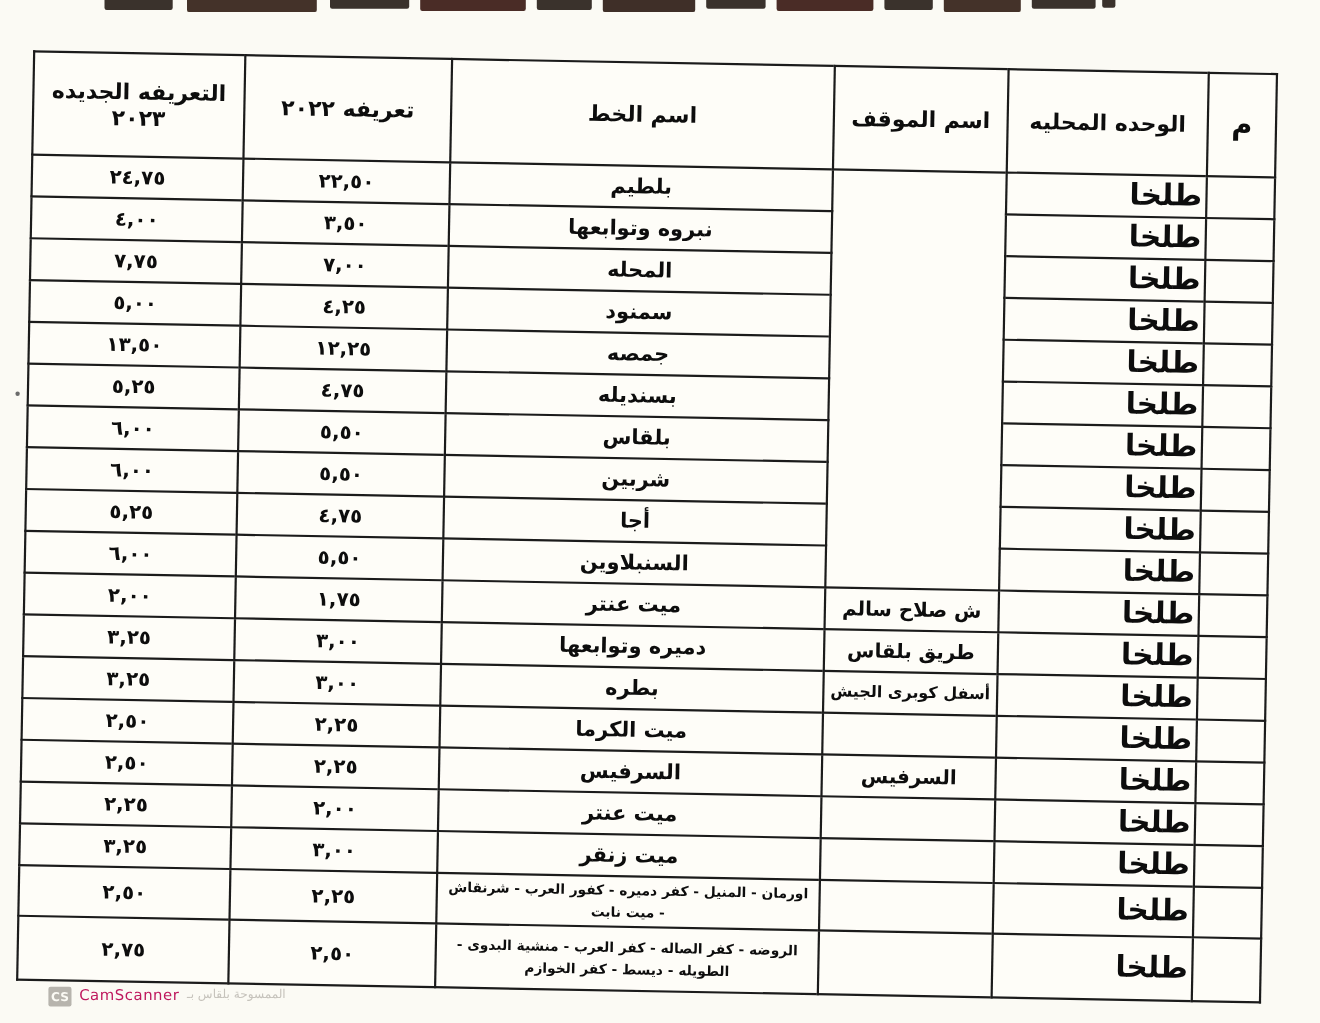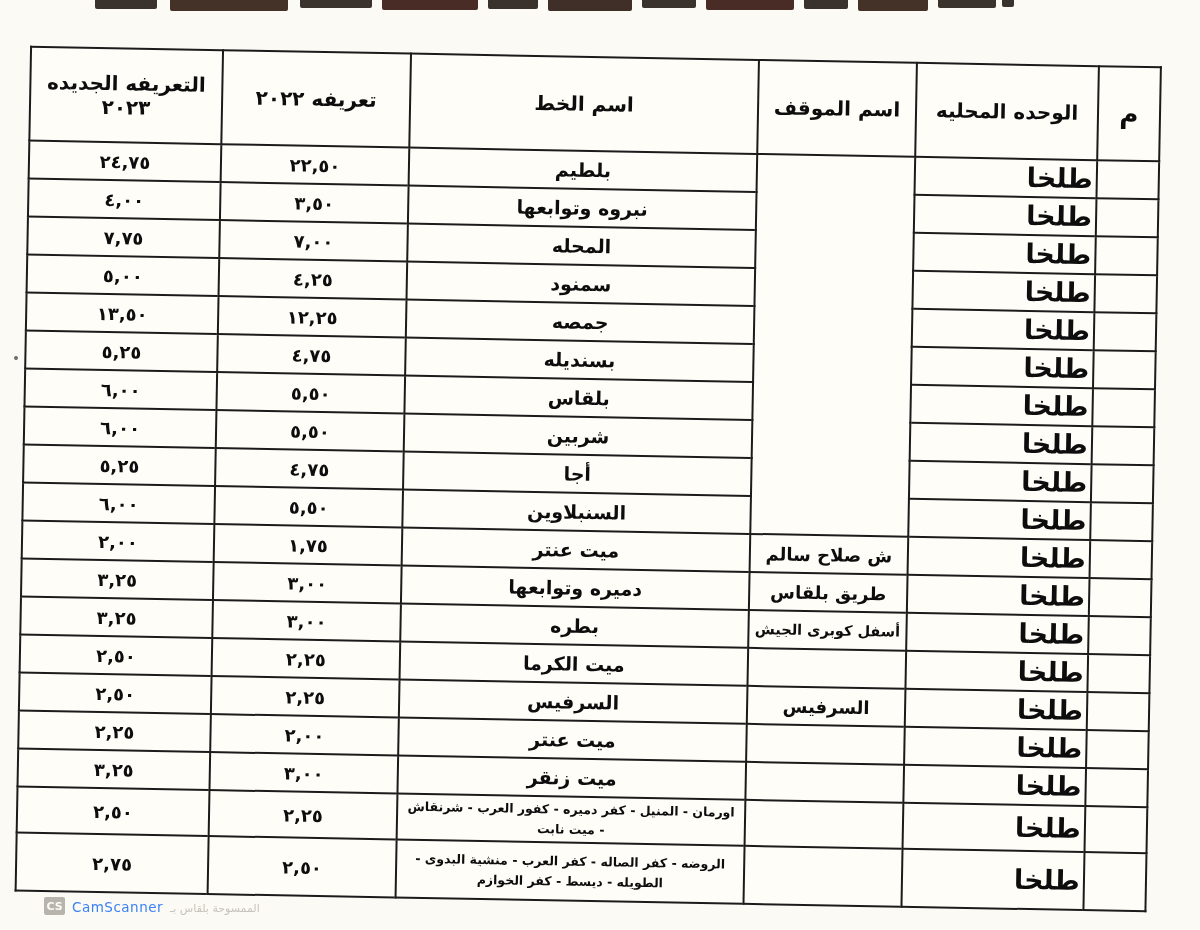--- a/index.html
+++ b/index.html
@@ -55,31 +55,31 @@
   td.stop-cell { font-size:18px; }
   td.stop-cell.small { font-size:14.5px; }
   td.line-cell { font-size:19px; }
   td.line-cell.small { font-size:12.5px; line-height:1.6; padding:2px 6px; }
   td.tariff-cell { font-size:18px; letter-spacing:1.5px; }
   tr.tall td { height:58px; }
 
   
   .watermark {
     position:absolute; left:8px; top:897px;
-    display:flex; align-items:flex-end; gap:7px;padding-left:36px;
+    display:flex; align-items:flex-start; gap:7px;padding-left:36px;
   }
   .cs-box {
     display:inline-flex; align-items:center; justify-content:center;
     width:21px; height:18px;
     background:#b7b4ad;
     color:#fbfaf4;
     font-size:11px; font-weight:bold;
     border-radius:2px;
   }
-  .wm-brand { font-size:13.5px; color:#3b82f6; letter-spacing:0.5px; }
+  .wm-brand { font-size:13.5px; color:#be185d; letter-spacing:0.5px; }
   .wm-caption { font-size:11px; color:#c6c3bc; }
 </style>
 </head>
 <body>
 
 <div class="top-strip">
   <span class="frag" style="left:95px;  width:62px;  height:9px;"></span>
   <span class="frag" style="left:170px; width:118px; height:11px; background:#443229;"></span>
   <span class="frag" style="left:300px; width:72px;  height:8px;"></span>
   <span class="frag" style="left:382px; width:96px;  height:10px; background:#4a2c26;"></span>

